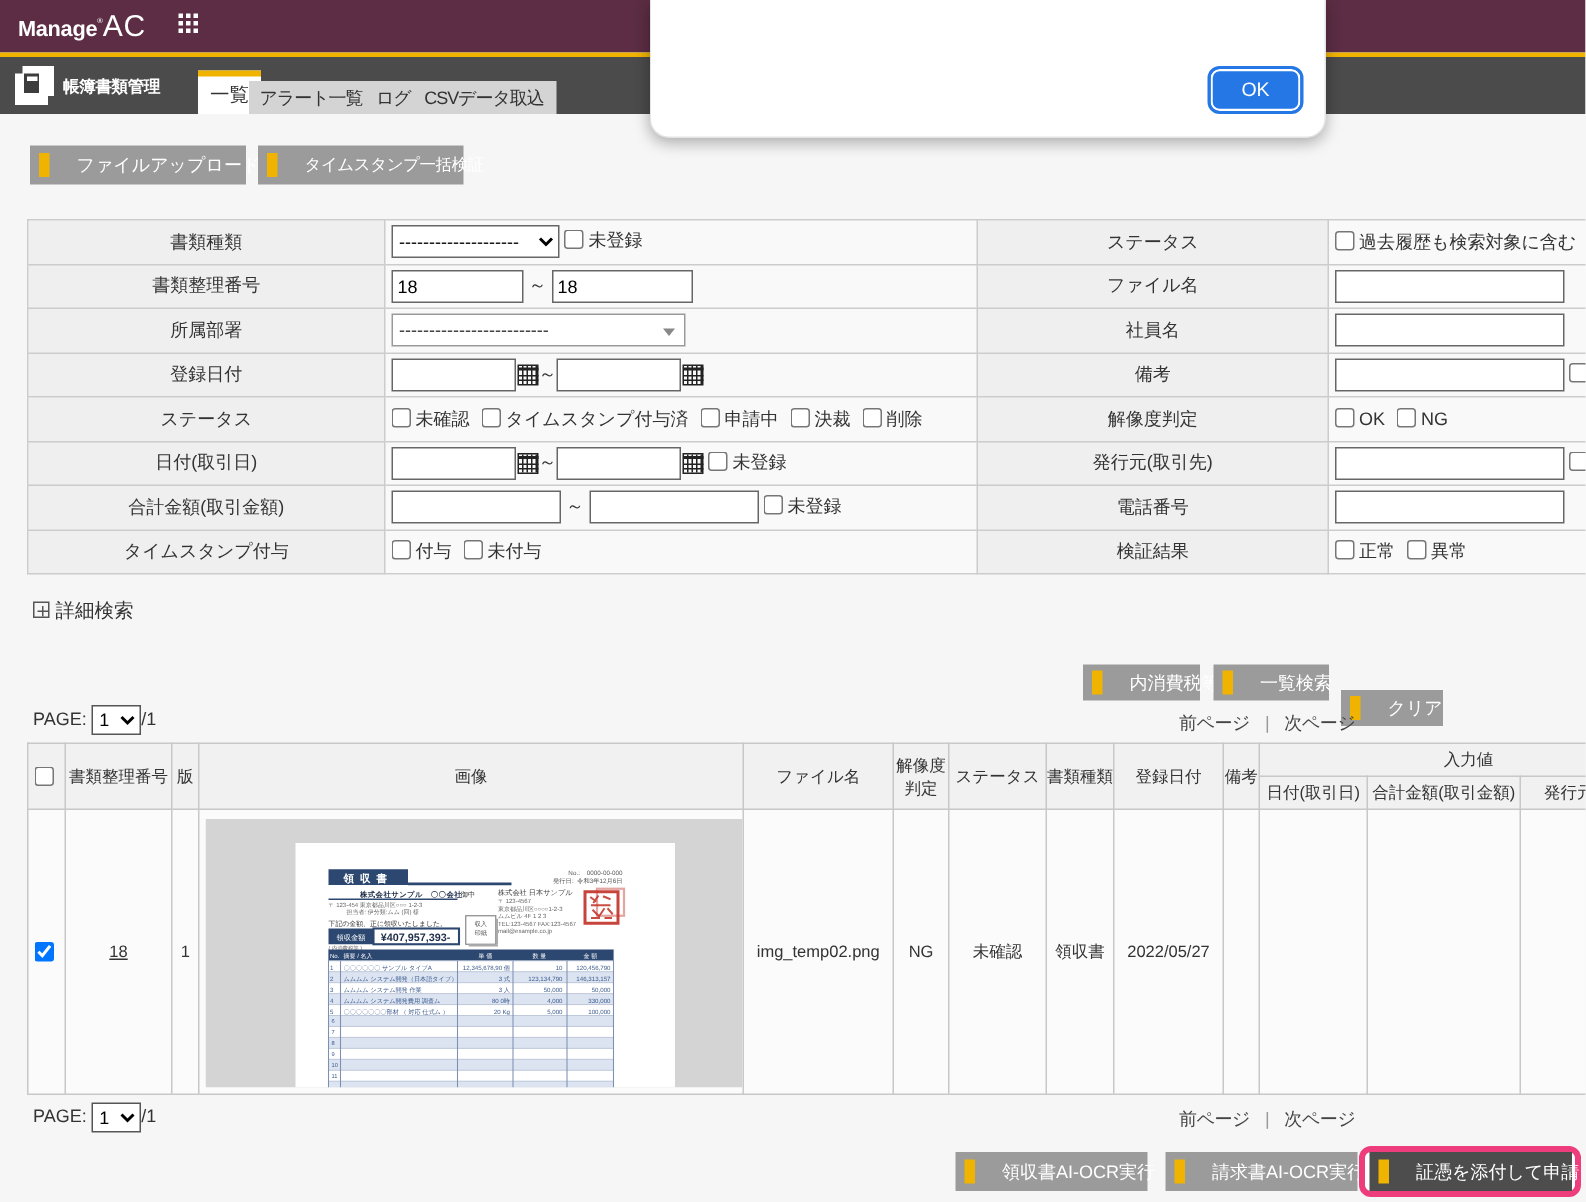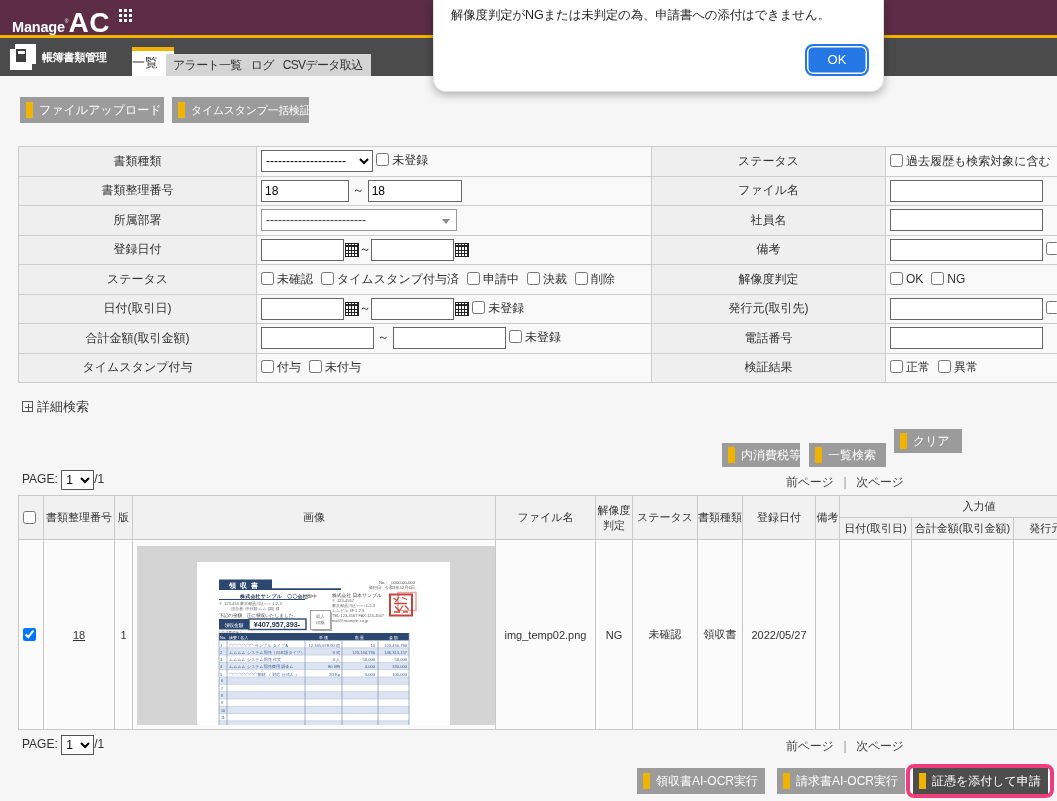--- a/index.html
+++ b/index.html
@@ -5,41 +5,41 @@
 * { margin:0; padding:0; box-sizing:border-box; }
 html,body { width:1057px; height:801px; overflow:hidden; }
 body { font-family:"Liberation Sans", sans-serif; font-size:12px; color:#333; background:#f6f6f6; position:relative; }
 .abs { position:absolute; }
 
 
 #topbar { left:0; top:0; width:1057px; height:35px; background:#5c2d44; }
 #logo { left:12px; top:7px; color:#fff; }
 #logo .m { font-size:14.5px; font-weight:bold; letter-spacing:-0.2px; }
 #logo .r { font-size:5px; vertical-align:9px; }
-#logo .ac { font-size:28px; font-weight:bold; letter-spacing:0.5px; }
+#logo .ac { font-size:20px; font-weight:normal; letter-spacing:0.5px; }
 #gridicon { left:119px; top:9px; width:13px; height:13px;
   background:
    linear-gradient(#fff,#fff) 0 0/3px 3px no-repeat, linear-gradient(#fff,#fff) 5px 0/3px 3px no-repeat, linear-gradient(#fff,#fff) 10px 0/3px 3px no-repeat,
    linear-gradient(#fff,#fff) 0 5px/3px 3px no-repeat, linear-gradient(#fff,#fff) 5px 5px/3px 3px no-repeat, linear-gradient(#fff,#fff) 10px 5px/3px 3px no-repeat,
    linear-gradient(#fff,#fff) 0 10px/3px 3px no-repeat, linear-gradient(#fff,#fff) 5px 10px/3px 3px no-repeat, linear-gradient(#fff,#fff) 10px 10px/3px 3px no-repeat; }
 #goldline { left:0; top:35px; width:1057px; height:3px; background:#f0b400; }
 #graybar { left:0; top:38px; width:1057px; height:38px; background:#4b4b4b; }
 #bookicon { left:10px; top:44px; width:26px; height:26px; background:#fff; clip-path:polygon(5px 0,100% 0,100% 20px,22px 20px,22px 100%,0 100%,0 5px,5px 5px); }
 #bookicon .b { position:absolute; left:6px; top:5px; width:10px; height:13px; background:#3d3d3d; }
 #bookicon .n { position:absolute; left:7.5px; top:6.5px; width:7px; height:3px; background:#fff; }
 
 #apptitle { left:42px; top:50px; color:#fff; font-weight:bold; font-size:11px; letter-spacing:-0.2px; }
 
-.tab-active { left:132px; top:47px; width:42px; height:29px; background:#fff; border-top:4px solid #f0b400; color:#333; line-height:24px; font-size:13px; }
+.tab-active { left:132px; top:47px; width:42px; height:29px; background:#fff; border-top:4px solid #f0b400; color:#333; text-align:center; line-height:24px; font-size:13px; }
 .tab-rest { left:166px; top:54px; height:22px; background:#d4d4d4; color:#333; font-size:12px; letter-spacing:-0.7px; line-height:22px; padding:0 7px; white-space:nowrap; }
 .tab-rest span { margin-right:9px; }
 .tab-rest span:last-child { margin-right:2px; }
 
 
-.gbtn { position:absolute; height:26px; background:#9b9b9b; color:#fff; font-size:12px; line-height:26px; white-space:nowrap; }
+.gbtn { position:absolute; height:26px; background:#9b9b9b; color:#fff; font-size:12px; line-height:26px; white-space:nowrap;padding-left:12px; }
 .gbtn i { position:absolute; left:6px; top:5px; width:7px; height:16px; background:#f0b400; }
 .gbtn b { font-weight:normal; margin-left:19px; margin-right:8px; display:inline-block; }
 
 
 #form { left:18px; top:146px; width:1190px; border-collapse:collapse; table-layout:fixed; background:#fff; }
 #form td { border:1px solid #ccc; height:29.5px; font-size:12px; padding:0 4px; }
 #form { border:1px solid #b5b5b5; }
 #form td.lab { background:#efefef; text-align:center; color:#333; }
 #form td.val { background:#f9f9f9; }
 input[type=text] { border:1px solid #666; background:#fff; height:22px; font-size:12px; font-family:"Liberation Sans",sans-serif; padding:0 3px; vertical-align:middle; }
@@ -158,21 +158,21 @@
  <td class="lab">検証結果</td>
  <td class="val"><label class="cb"><input type="checkbox" style="">正常</label><label class="cb"><input type="checkbox" style="">異常</label></td>
 </tr>
 </tbody>
   </table>
 
 <div class="abs" id="detail"><span class="plus"></span>詳細検索</div>
 
 <div class="gbtn" style="left:722px; top:443px; width:78px; height:24px; line-height:24px;"><i style="top:4px;"></i><b>内消費税等</b></div>
 <div class="gbtn" style="left:809px; top:443px; width:77px; height:24px; line-height:24px;"><i style="top:4px;"></i><b>一覧検索</b></div>
-<div class="gbtn" style="left:894px; top:429px; width:68px; height:24px; line-height:24px;"><i style="top:4px;"></i><b>クリア</b></div>
+<div class="gbtn" style="left:894px; top:460px; width:68px; height:24px; line-height:24px;"><i style="top:4px;"></i><b>クリア</b></div>
 
 <div class="pager" style="left:22px; top:470px;">PAGE: <select><option>1</option></select>/1</div>
 <div class="pglinks" style="left:786px; top:474px;">前ページ<span class="sep">|</span>次ページ</div>
 
 <table class="abs" id="res">
 <colgroup>
  <col style="width:25px">
       <col style="width:71px">
       <col style="width:18px">
       <col style="width:363px">
@@ -337,15 +337,14 @@
 
 <div class="pager" style="left:22px; top:735px;">PAGE: <select><option>1</option></select>/1</div>
 <div class="pglinks" style="left:786px; top:738px;">前ページ<span class="sep">|</span>次ページ</div>
 
 <div class="gbtn" style="left:637px; top:768px; width:128px;"><i></i><b>領収書AI-OCR実行</b></div>
 <div class="gbtn" style="left:777px; top:768px; width:128px;"><i></i><b>請求書AI-OCR実行</b></div>
 <div class="abs" id="applybtn-wrap"></div>
 <div class="gbtn darkbtn" style="left:913px; top:768px; width:135px; z-index:5;"><i></i><b>証憑を添付して申請</b></div>
 
 <div class="abs" id="dialog">
- <div class="msg">解像度判定がNGまたは未判定の為、申請書への添付はできません。</div>
  <div id="okbtn">OK</div>
 </div>
 
 </body></html>

